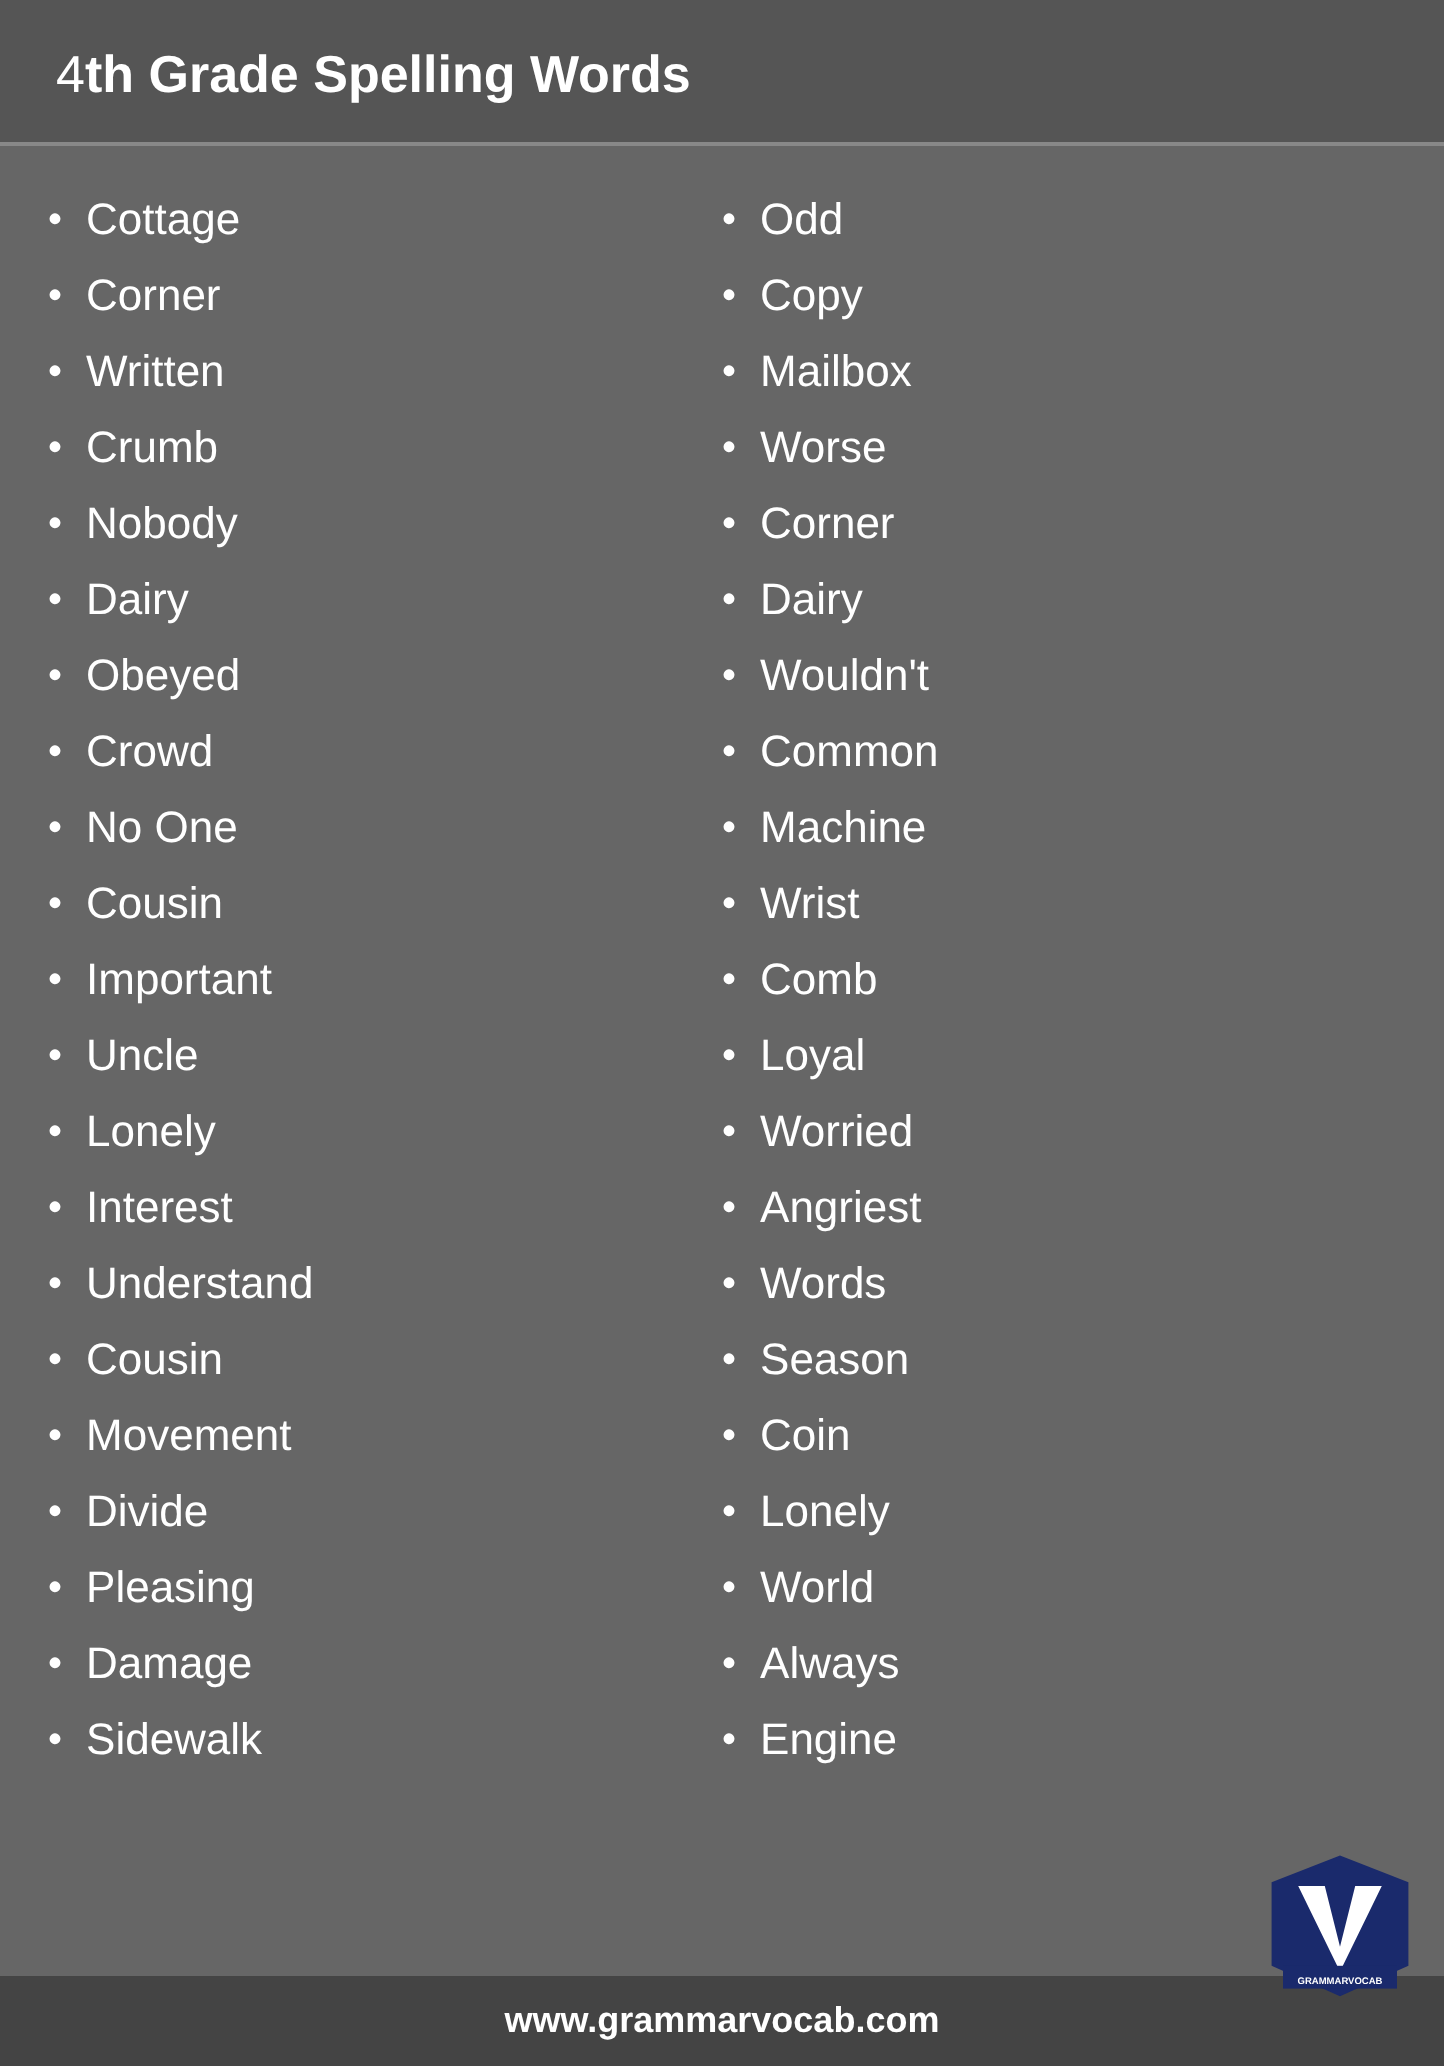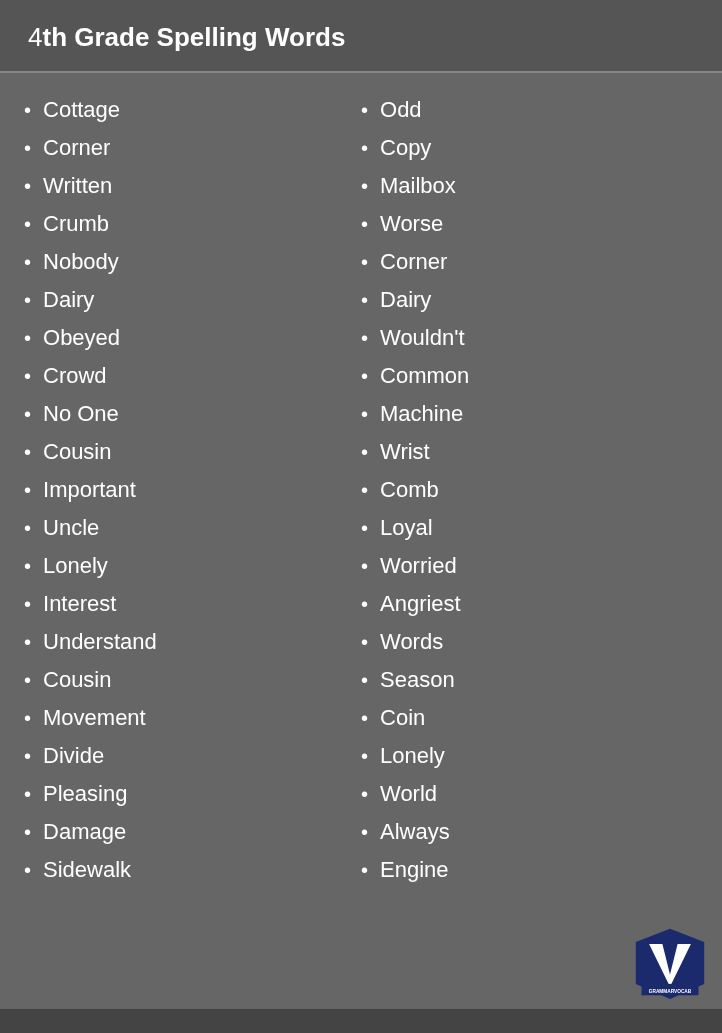--- a/index.html
+++ b/index.html
@@ -270,20 +270,21 @@
         </div>
         <div class="word-item">
           <span class="bullet">•</span>
           <span>Engine</span>
         </div>
       </div>
   </div>
 </div>
 
 <div class="footer">
+  <span class="footer-text">www.grammarvocab.com</span>
   <div class="logo-container">
     <svg class="v-logo" viewBox="0 0 80 80" xmlns="http://www.w3.org/2000/svg">
 
       <polygon points="40,4 76,18 76,62 40,78 4,62 4,18" fill="#1a2a6c"></polygon>
 
       <polygon points="18,20 32,20 40,52 48,20 62,20 40,65" fill="white"></polygon>
 
       <rect x="10" y="62" width="60" height="12" fill="#1a2a6c"></rect>
       <text x="40" y="71.5" text-anchor="middle" fill="white" font-size="5" font-family="Arial" font-weight="bold">GRAMMARVOCAB</text>
     </svg>

